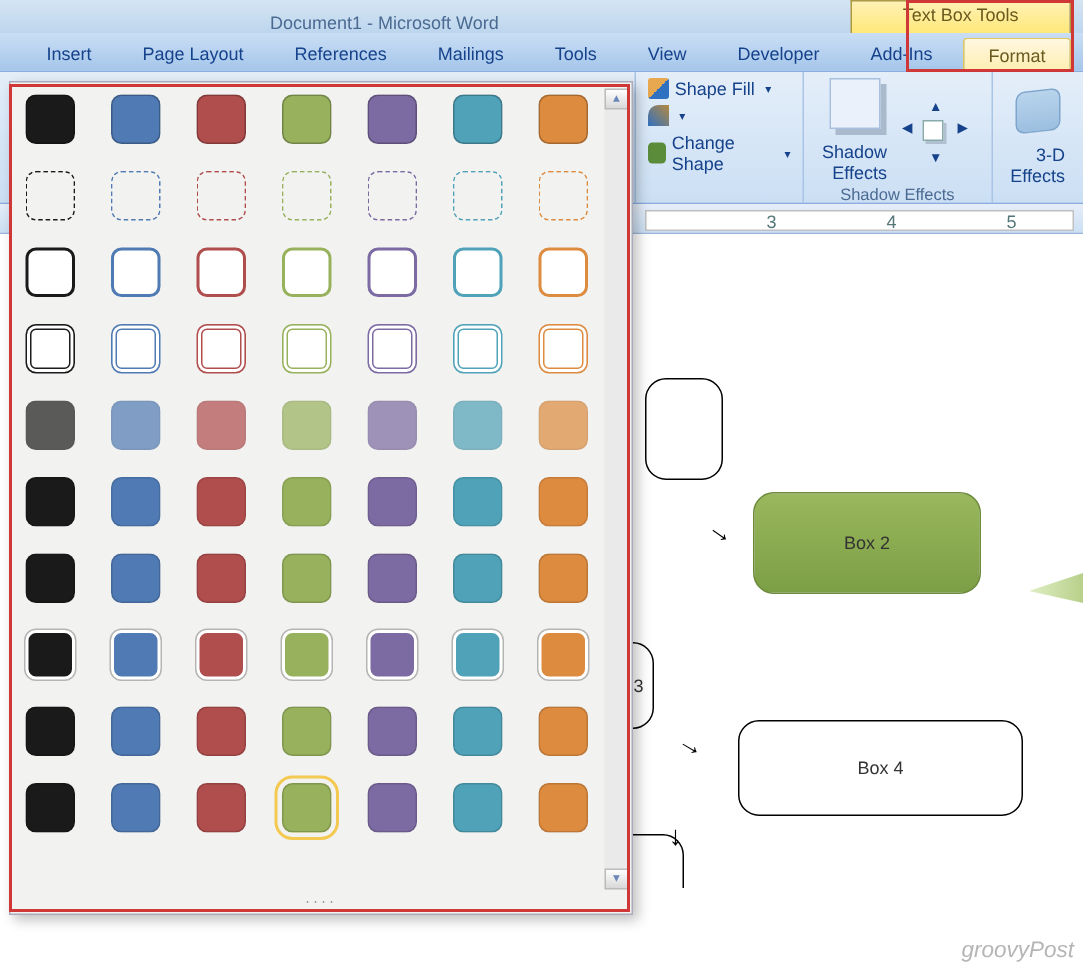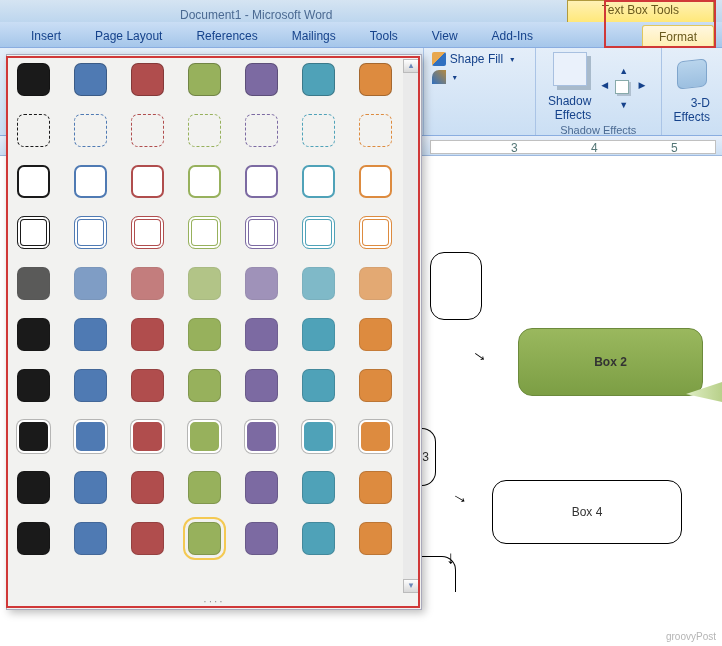--- a/index.html
+++ b/index.html
@@ -334,21 +334,22 @@
       top:224px;
       width:36px; height:20px;
       background:linear-gradient(to right,#dfeec4,#b8d08a);
       clip-path:polygon(0 60%, 100% 0, 100% 100%);
     }
     .watermark{
       position:absolute;
       right:6px;
       bottom:4px;
       color:#b5b5b5;
-      font-size:10px;
+      font-size:15px;
+      font-style: italic;
     }
     .col-black { color:#1a1a1a; }
     .col-blue  { color:#4f7ab3; }
     .col-red   { color:#b04d4d; }
     .col-olive { color:#97b15c; }
     .col-purple{ color:#7c6aa2; }
     .col-teal  { color:#4fa2b8; }
     .col-orange{ color:#dd8b3f; }
     
     .bg-black { background:#1a1a1a;}
@@ -369,20 +370,21 @@
   <div class="contextual-tab-group">Text Box Tools</div>
 </div>
 
 <div class="tab-strip">
   <div class="tab">Insert</div>
   <div class="tab">Page Layout</div>
   <div class="tab">References</div>
   <div class="tab">Mailings</div>
   <div class="tab">Tools</div>
   <div class="tab">View</div>
+  <div class="tab">Developer</div>
   <div class="tab">Add-Ins</div>
   <div class="tab active contextual-tab-format">Format</div>
 </div>
 
 <div class="red-highlight-tab"></div>
 
 <div class="ribbon">
 
   <div class="ribbon-group shape-styles-group" style="width:440px;">
     <div class="ribbon-group-body" style="justify-content:flex-end; flex-direction:column; align-items:flex-start; padding-left:330px;">
@@ -390,20 +392,24 @@
   </div>
 
   <div class="ribbon-group" style="width:116px;">
     <div class="ribbon-group-body" style="flex-direction:column; align-items:flex-start; gap:0;">
       <div class="shape-btn-row dropdown-arrow">
         <span class="icon-mini paint-bucket"></span>
         <span>Shape Fill</span>
       </div>
       <div class="shape-btn-row dropdown-arrow">
         <span class="icon-mini pencil-outline"></span>
+      </div>
+      <div class="shape-btn-row dropdown-arrow">
+        <span class="icon-mini change-shape-icon"></span>
+        <span>Change Shape</span>
       </div>
     </div>
   </div>
 
   <div class="ribbon-group" style="width:130px;">
     <div class="ribbon-group-body">
       <div class="big-ribbon-btn">
         <div class="shadow-effects-icon"></div>
         <span style="white-space:pre-line;">Shadow
 Effects</span>
@@ -434,21 +440,21 @@
   <div class="ruler-bar">
     <span style="position:absolute;left:80px;top:0;">3</span>
     <span style="position:absolute;left:160px;top:0;">4</span>
     <span style="position:absolute;left:240px;top:0;">5</span>
   </div>
 </div>
 
 <div class="document-area">
   <div class="doc-box" style="left:10px; top:94px; width:52px; height:68px;"></div>
   <div class="doc-arrow" style="left:52px; top:186px; transform:rotate(35deg);">→</div>
-  <div class="doc-box green" style="left:98px; top:170px; width:185px; height:68px;font-weight:bold;">
+  <div class="doc-box green" style="left:82px; top:170px; width:152px; height:68px;">
     <span>Box 2</span>
   </div>
   <div class="green-tri"></div>
   <div class="doc-box" style="left:-12px; top:270px; width:28px; height:58px; border-left:none; border-radius:0 14px 14px 0;">
     <span style="position:absolute; right:6px;">3</span>
   </div>
   <div class="doc-arrow" style="left:32px; top:328px; transform:rotate(30deg);">→</div>
   <div class="doc-box" style="left:72px; top:322px; width:190px; height:64px;">
     <span>Box 4</span>
   </div>

